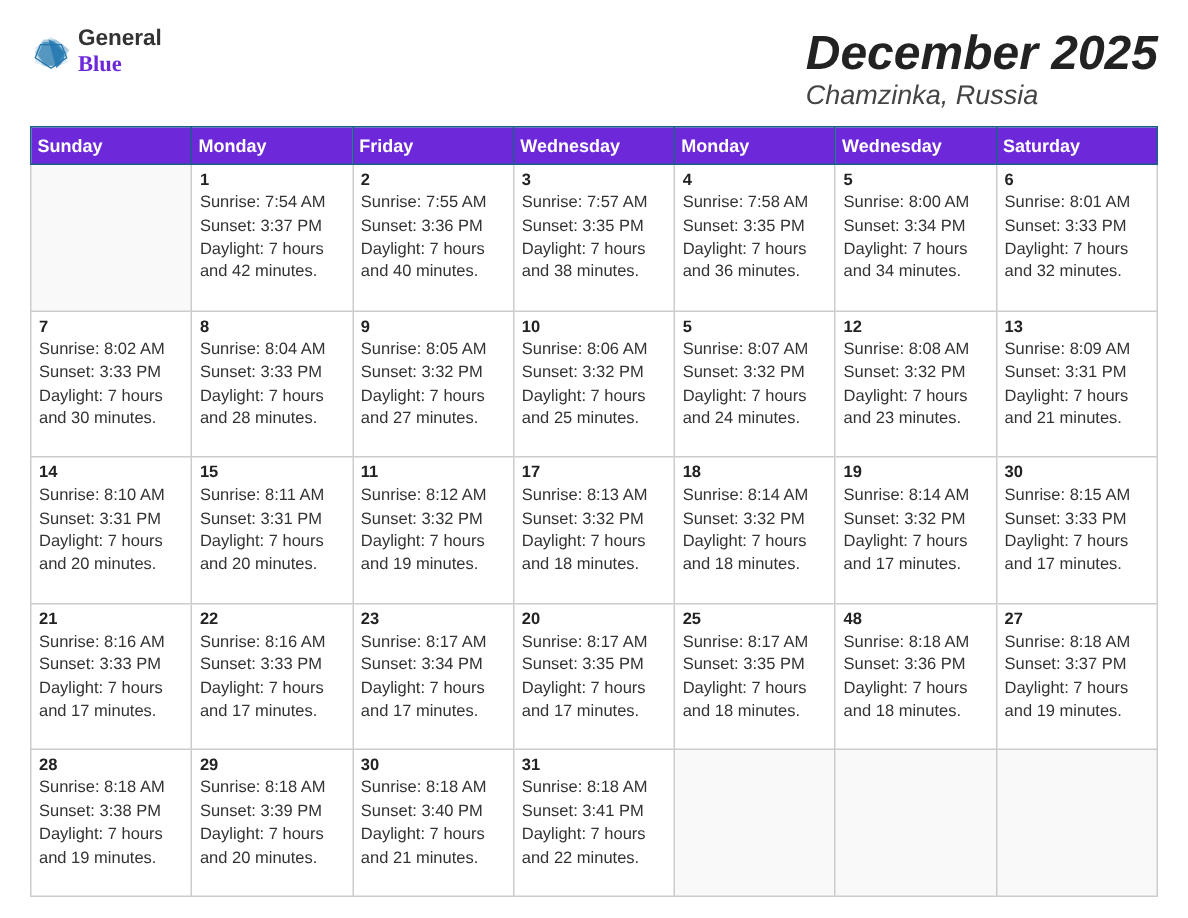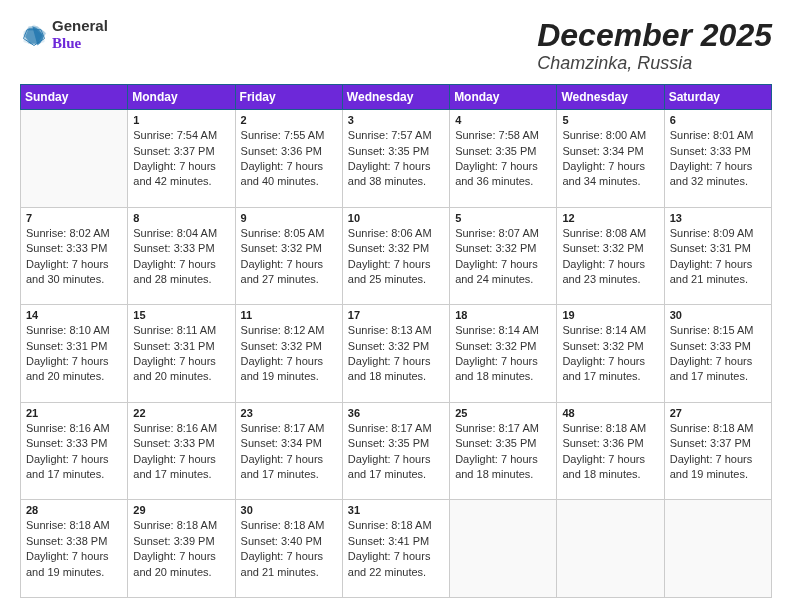--- a/index.html
+++ b/index.html
@@ -231,21 +231,21 @@
           </td>
           <td>
             <div class="day-number">22</div>
             <div class="day-info">Sunrise: 8:16 AM<br>Sunset: 3:33 PM<br>Daylight: 7 hours<br>and 17 minutes.</div>
           </td>
           <td>
             <div class="day-number">23</div>
             <div class="day-info">Sunrise: 8:17 AM<br>Sunset: 3:34 PM<br>Daylight: 7 hours<br>and 17 minutes.</div>
           </td>
           <td>
-            <div class="day-number">36</div>
+            <div class="day-number">20</div>
             <div class="day-info">Sunrise: 8:17 AM<br>Sunset: 3:35 PM<br>Daylight: 7 hours<br>and 17 minutes.</div>
           </td>
           <td>
             <div class="day-number">25</div>
             <div class="day-info">Sunrise: 8:17 AM<br>Sunset: 3:35 PM<br>Daylight: 7 hours<br>and 18 minutes.</div>
           </td>
           <td>
             <div class="day-number">48</div>
             <div class="day-info">Sunrise: 8:18 AM<br>Sunset: 3:36 PM<br>Daylight: 7 hours<br>and 18 minutes.</div>
           </td>

